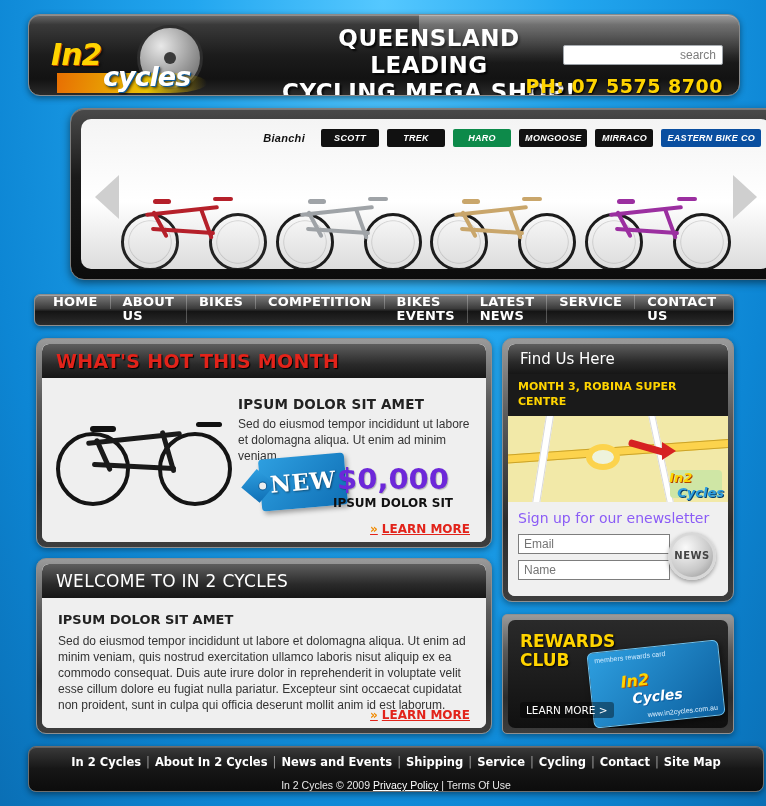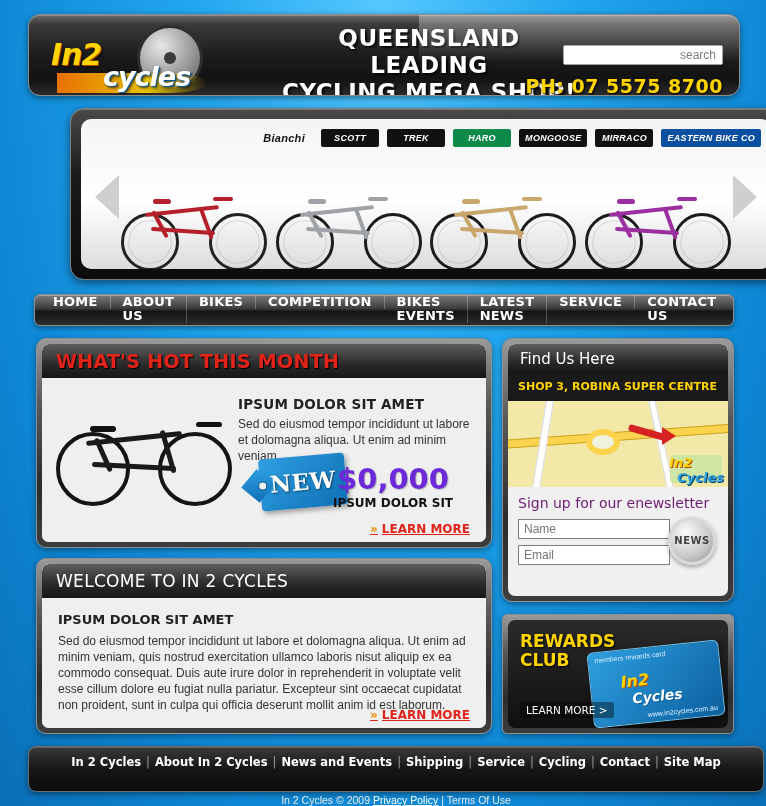--- a/index.html
+++ b/index.html
@@ -304,21 +304,21 @@
   .map .maplogo {
     position:absolute; right: 4px; bottom: 2px;
     font-family:"DejaVu Sans", sans-serif; font-weight:bold; font-style:italic; font-size: 13px;
     color:#ffd400; text-shadow: 1px 1px 0 #b34700;
   }
   .map .maplogo i { color:#2e9fe0; font-style:italic; display:block; text-shadow: 1px 1px 0 #083d69; margin-left: 8px; }
   .signup {
     background:#f0f0f0; padding: 8px 10px 10px 10px; position:relative; height: 104px;
     border-radius: 0 0 7px 7px;
   }
-  .signup h5 { margin: 0 0 8px 0; font-weight: normal; font-size: 14px; color:#701a75; font-family:"DejaVu Sans", sans-serif; }
+  .signup h5 { margin: 0 0 8px 0; font-weight: normal; font-size: 14px; color:#8b5cf6; font-family:"DejaVu Sans", sans-serif; }
   .signup input {
     display:block; width: 152px; height: 20px; margin-bottom: 6px;
     border: 1px solid #7d7d7d; background:#fff; font-size: 12px; padding: 1px 5px;
     font-family:"Liberation Sans", sans-serif; color:#333;
   }
   .newsbtn {
     position:absolute; right: 12px; top: 30px; width: 48px; height: 48px; border-radius:50%;
     background: radial-gradient(circle at 35% 30%, #fafafa, #c8c8c8 60%, #8f8f8f 100%);
     border: 3px solid #d8d8d8; box-shadow: 0 2px 4px rgba(0,0,0,.35);
     display:flex; align-items:center; justify-content:center;
@@ -367,21 +367,21 @@
     position:absolute; left: 28px; top: 746px; width: 736px; height: 46px;
     border-radius: 8px;
     background: linear-gradient(to bottom, #3a3a3a, #161616 50%, #0c0c0c);
     border: 1px solid #6e6e6e;
     box-shadow: 0 2px 6px rgba(0,0,0,.45), inset 0 1px 0 rgba(255,255,255,.2);
     text-align:center; padding-top: 8px;
   }
   .footer .links { color:#fff; font-family:"DejaVu Sans", sans-serif; font-weight:bold; font-size: 11.5px; }
   .footer .links span { color:#9a9a9a; margin: 0 5px; font-weight:normal; }
   .footer .links a { color:#fff; text-decoration:none; }
-  .footer .copy { margin-top: 25px; color:#e8e8e8; font-size: 10.5px; font-family:"Liberation Sans", sans-serif; }
+  .footer .copy { margin-top: 10px; color:#e8e8e8; font-size: 10.5px; font-family:"Liberation Sans", sans-serif; }
   .footer .copy a { color:#fff; text-decoration:underline; }
 </style>
 </head>
 <body>
 
 <div class="page">
 
   <div class="header">
     <div class="logo">
       <div class="wheel"></div>
@@ -513,41 +513,41 @@
         <p>Sed do eiusmod tempor incididunt ut labore et dolomagna aliqua. Ut enim ad minim veniam, quis nostrud exercitation ullamco laboris nisut aliquip ex ea commodo consequat. Duis aute irure dolor in reprehenderit in voluptate velit esse cillum dolore eu fugiat nulla pariatur. Excepteur sint occaecat cupidatat non proident, sunt in culpa qui officia deserunt mollit anim id est laborum.</p>
         <div class="learn">LEARN MORE</div>
       </div>
     </div>
   </div>
 
   <div class="findus">
     <div class="panel-inner">
       <div class="head2">Find Us Here</div>
       <div class="addr">
-        <div>SHOP 3, ROBINA SUPER CENTRE</div>
+        <div>MONTH 3, ROBINA SUPER CENTRE</div>
       </div>
       <div class="map">
         <div class="road1"></div>
         <div class="road2"></div>
         <div class="road3"></div>
         <div class="roundabout"></div>
         <div class="green"></div>
         <div class="redarrow">
           <div class="sh"></div>
             <div class="hd"></div>
         </div>
         <div class="maplogo">
           <span>In2</span>
           <i>Cycles</i>
         </div>
       </div>
       <div class="signup">
         <h5>Sign up for our enewsletter</h5>
+        <input type="text" value="" placeholder="Email" style="">
         <input type="text" value="" placeholder="Name" style="">
-        <input type="text" value="" placeholder="Email" style="">
         <div class="newsbtn">NEWS</div>
       </div>
     </div>
   </div>
 
   <div class="rewards">
     <div class="rewards-inner">
       <div class="rewards-title">
         <div>REWARDS</div>
         <div>CLUB</div>

